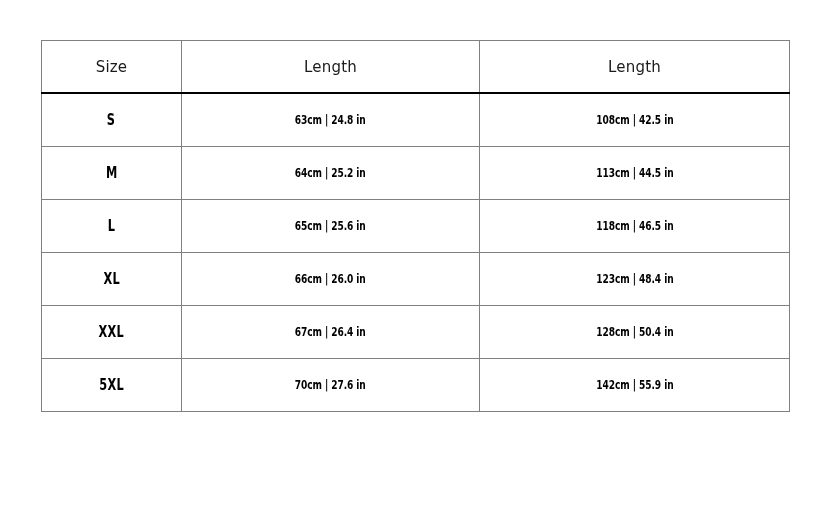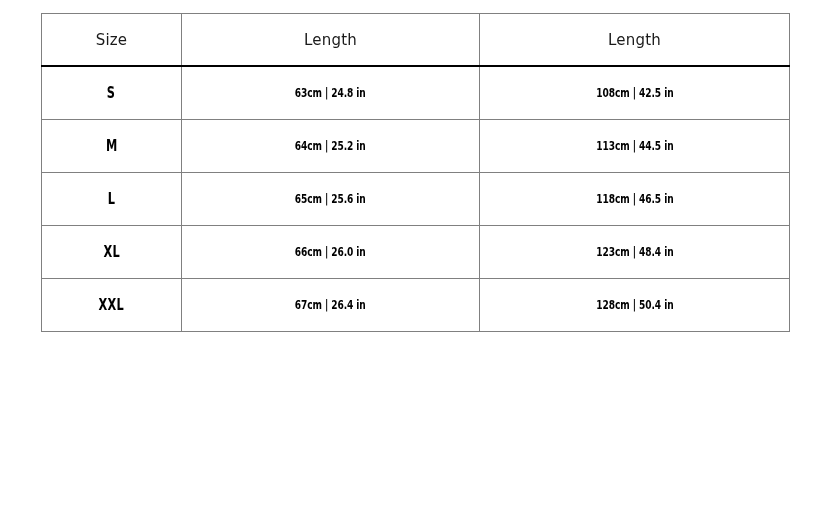--- a/index.html
+++ b/index.html
@@ -18,21 +18,21 @@
     position: relative;
     width: 828px;
     height: 524px;
     background: #ffffff;
   }
 
   
   .size-table {
     position: absolute;
     left: 41px;
-    top: 13px;
+    top: 40px;
     width: 748px;
     border-collapse: collapse;
     table-layout: fixed;
     background: #ffffff;
   }
 
   .size-table col.col-size   { width: 140px; }
   .size-table col.col-length { width: 298px; }
   .size-table col.col-chest  { width: 310px; }
 
@@ -118,16 +118,21 @@
       <tr>
         <td class="cell-size"><span class="cond">XL</span></td>
         <td><span class="cond">66cm | 26.0 in</span></td>
         <td><span class="cond">123cm | 48.4 in</span></td>
       </tr>
       <tr>
         <td class="cell-size"><span class="cond">XXL</span></td>
         <td><span class="cond">67cm | 26.4 in</span></td>
         <td><span class="cond">128cm | 50.4 in</span></td>
       </tr>
+      <tr>
+        <td class="cell-size"><span class="cond">5XL</span></td>
+        <td><span class="cond">70cm | 27.6 in</span></td>
+        <td><span class="cond">142cm | 55.9 in</span></td>
+      </tr>
     </tbody>
   </table>
 
 </div>
 
 </body></html>

